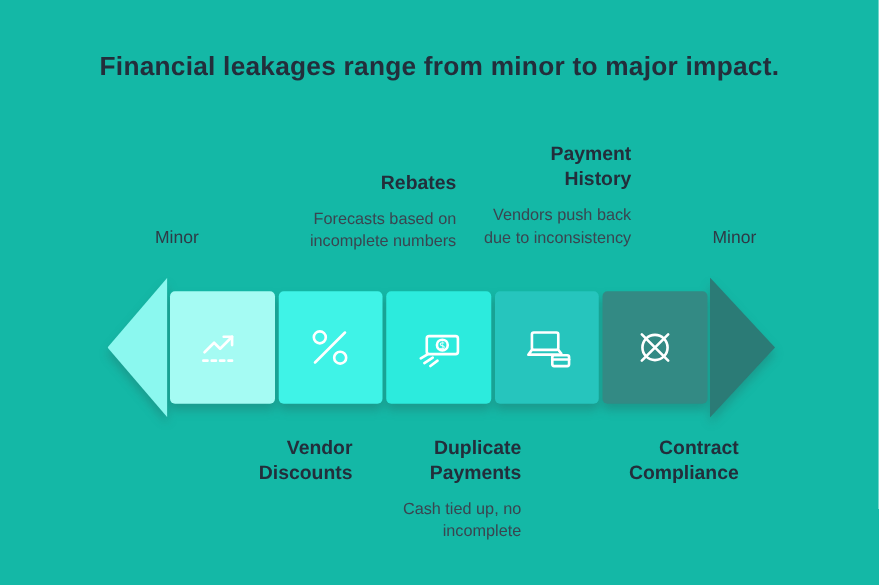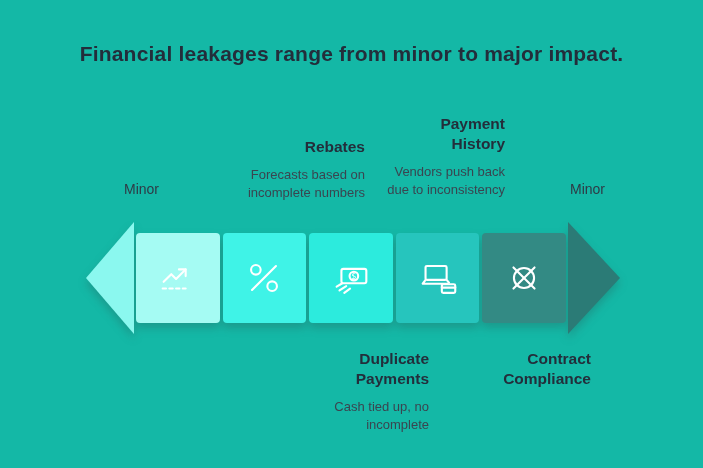--- a/index.html
+++ b/index.html
@@ -29,21 +29,21 @@
     font-size: 15.5px; font-weight: 700; line-height: 1.28;
     white-space: pre-line; color: #232E3B;
   }
   .anno .s {
     margin-top: 9px; font-size: 13px; line-height: 1.42;
     white-space: pre-line; color: #3A4550;
   }
   .anno-rebates   { left: 205px; top: 137px; width: 160px; }
   .anno-payment   { left: 345px; top: 114px; width: 160px; }
   .anno-vendor    { left: 122px; top: 349px; width: 160px; }
-  .anno-duplicate { left: 269px; top: 349px; width: 160px; }
+  .anno-duplicate { left: 257px; top: 349px; width: 160px; }
   .anno-contract  { left: 431px; top: 349px; width: 160px; }
 
   .arrow {
     position: absolute; left: 86px; top: 222px; width: 534px; height: 112px;
     filter: drop-shadow(0 5px 4px rgba(44, 77, 77, 0.28));
   }
   .head { position: absolute; top: 0; height: 112px; }
   .head-left  { left: 0;  width: 48px; clip-path: polygon(100% 0, 0 50%, 100% 100%); }
   .head-right { right: 0; width: 52px; clip-path: polygon(0 0, 100% 50%, 0 100%); }
   .arrow-body {
@@ -73,20 +73,22 @@
   </div>
 
   <div class="anno anno-payment">
     <div class="t">Payment
 History</div>
     <div class="s">Vendors push back
 due to inconsistency</div>
   </div>
 
   <div class="anno anno-vendor">
+    <div class="t">Vendor
+Discounts</div>
   </div>
 
   <div class="anno anno-duplicate">
     <div class="t">Duplicate
 Payments</div>
     <div class="s">Cash tied up, no
 incomplete</div>
   </div>
 
   <div class="anno anno-contract">

